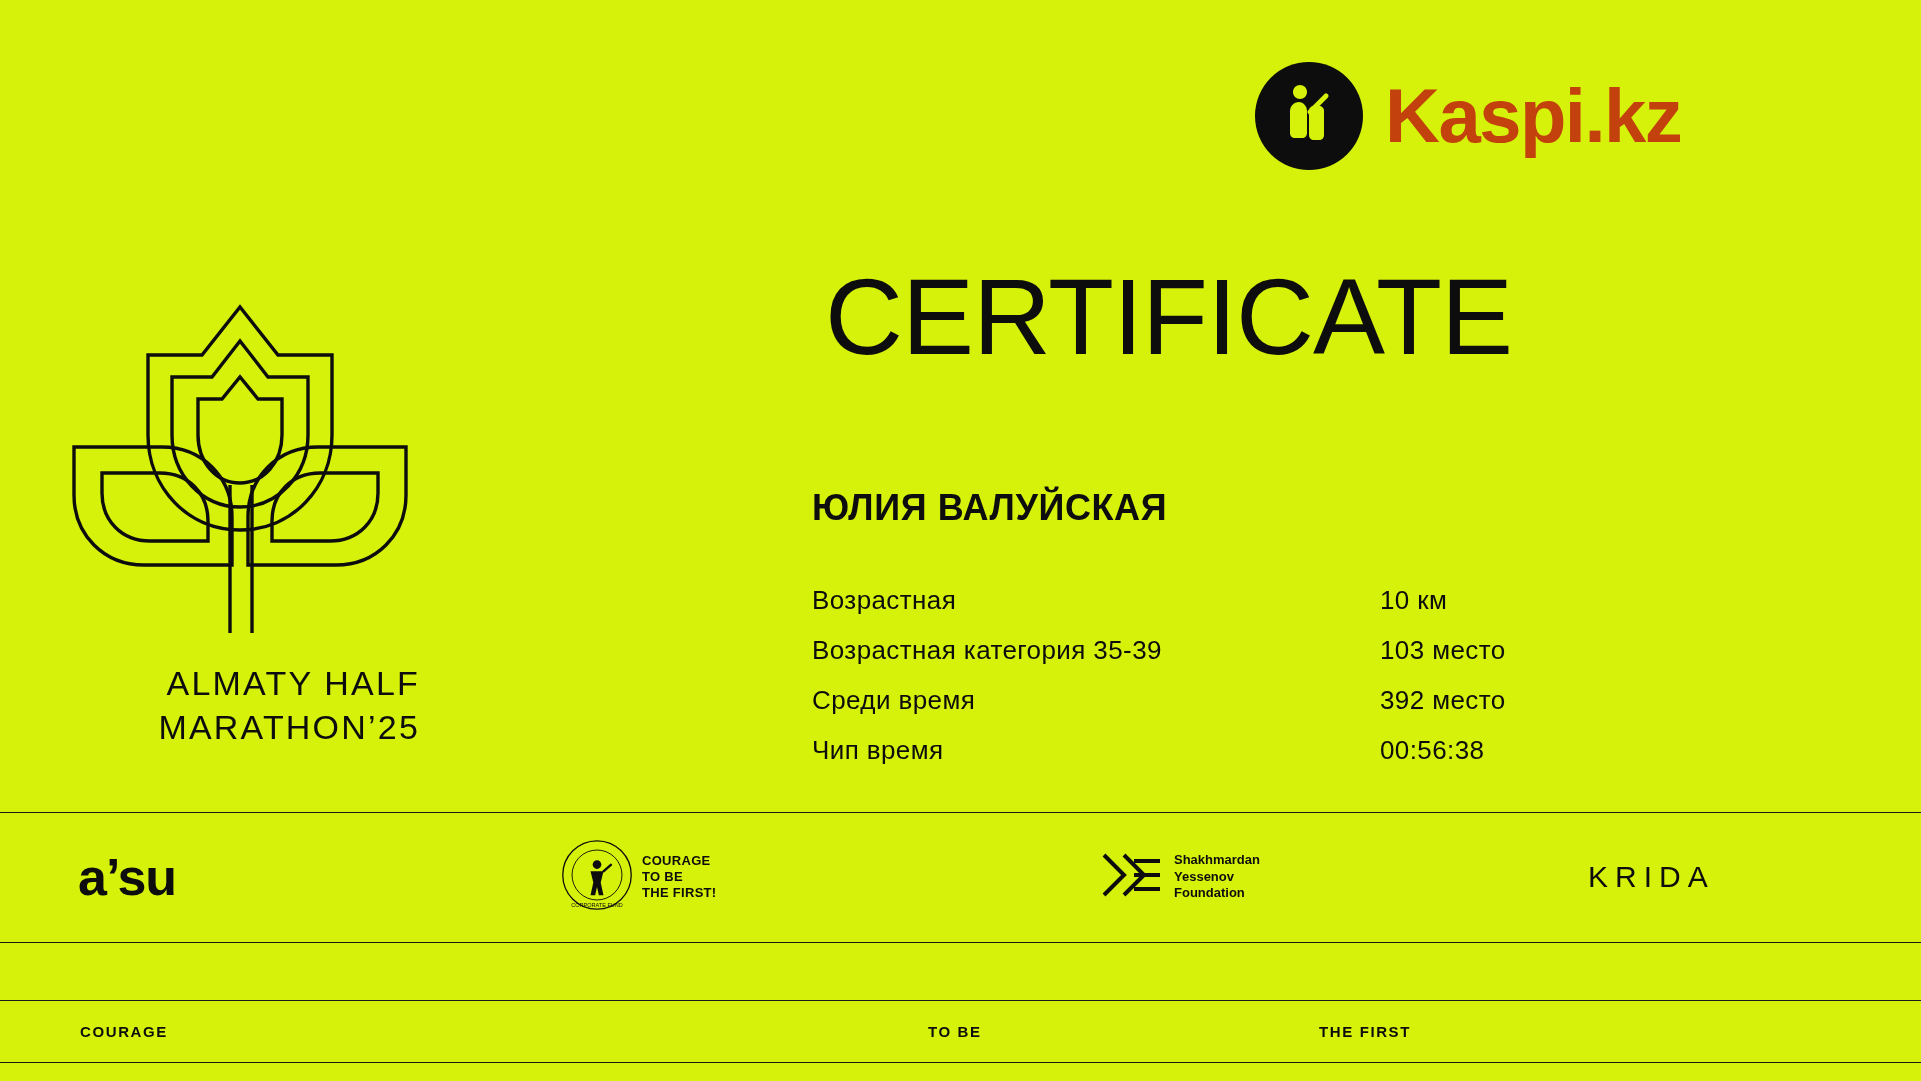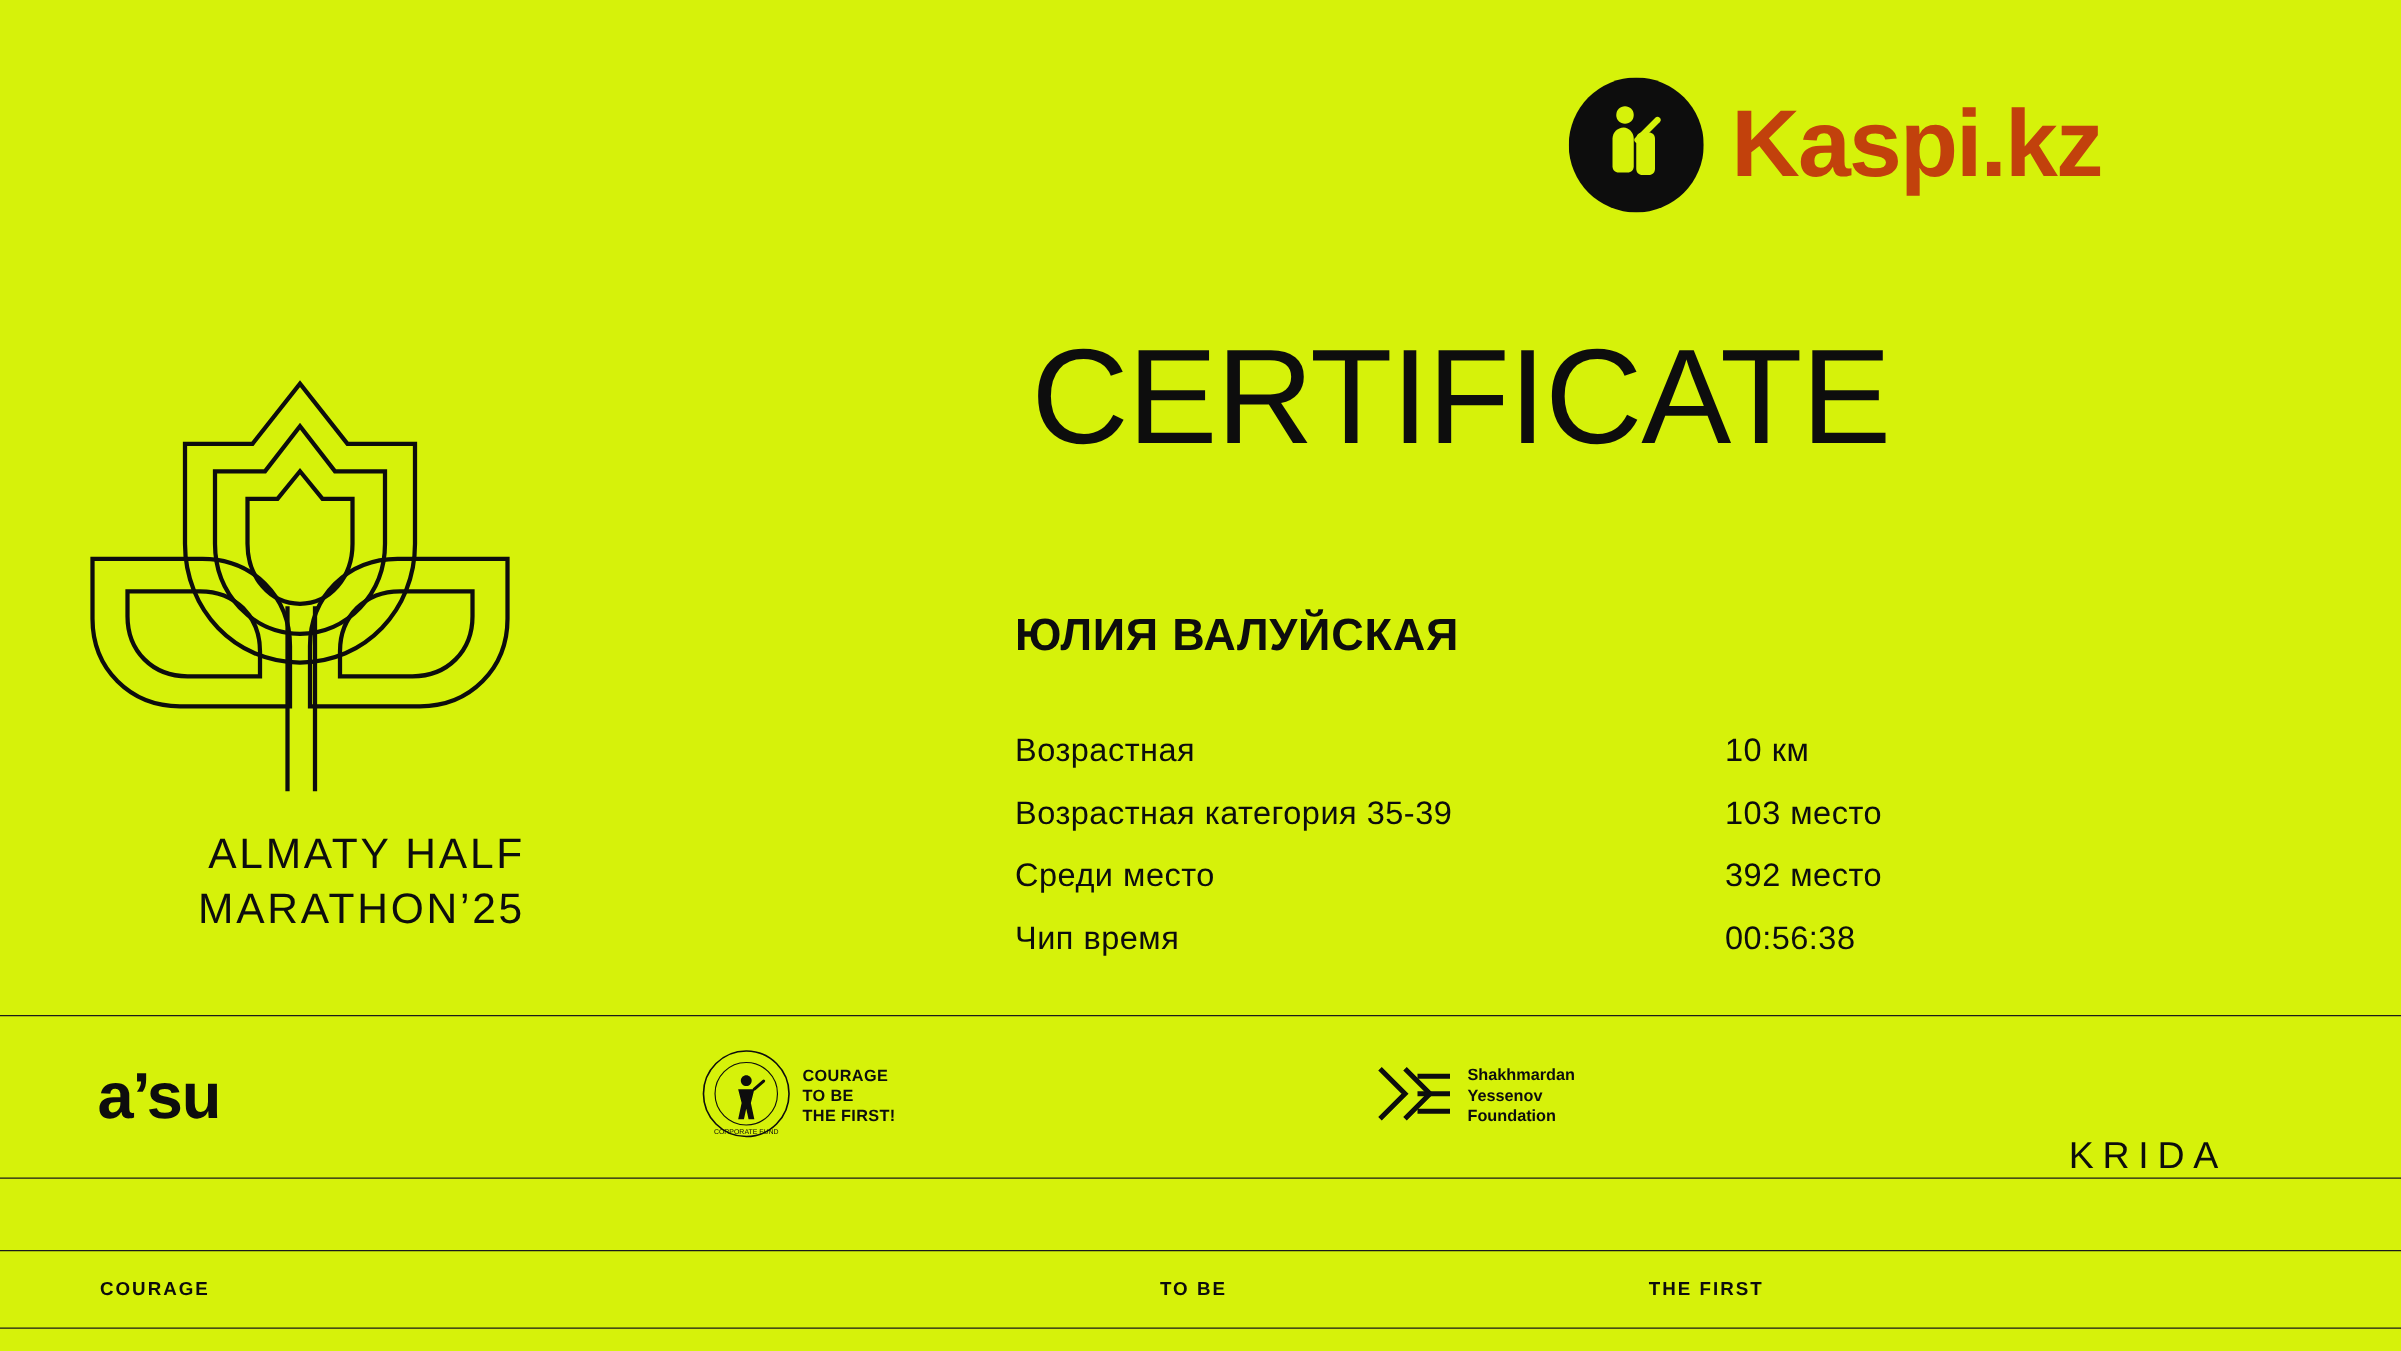--- a/index.html
+++ b/index.html
@@ -129,21 +129,21 @@
     letter-spacing: 0.3px;
     white-space: pre-line;
   }
   .sp-shakh { left: 1100px; gap: 10px; }
   .shakh-text {
     font-size: 13px;
     font-weight: bold;
     line-height: 1.3;
     white-space: pre-line;
   }
-  .sp-krida { left: 1655px; align-items: flex-end; }
+  .sp-krida { left: 1588px; }
   .krida-text {
     font-size: 30px;
     letter-spacing: 7px;
     font-weight: 400;
   }
 
   
   .footer {
     position: absolute;
     top: 1000px;
@@ -210,21 +210,21 @@
 <div class="results">
   <div class="result-row">
     <span class="result-label">Возрастная</span>
     <span class="result-value">10 км</span>
   </div>
   <div class="result-row">
     <span class="result-label">Возрастная категория 35-39</span>
     <span class="result-value">103 место</span>
   </div>
   <div class="result-row">
-    <span class="result-label">Среди место</span>
+    <span class="result-label">Среди время</span>
     <span class="result-value">392 место</span>
   </div>
   <div class="result-row">
     <span class="result-label">Чип время</span>
     <span class="result-value">00:56:38</span>
   </div>
 </div>
 
 <div class="hr hr-1"></div>
 <div class="hr hr-2"></div>

